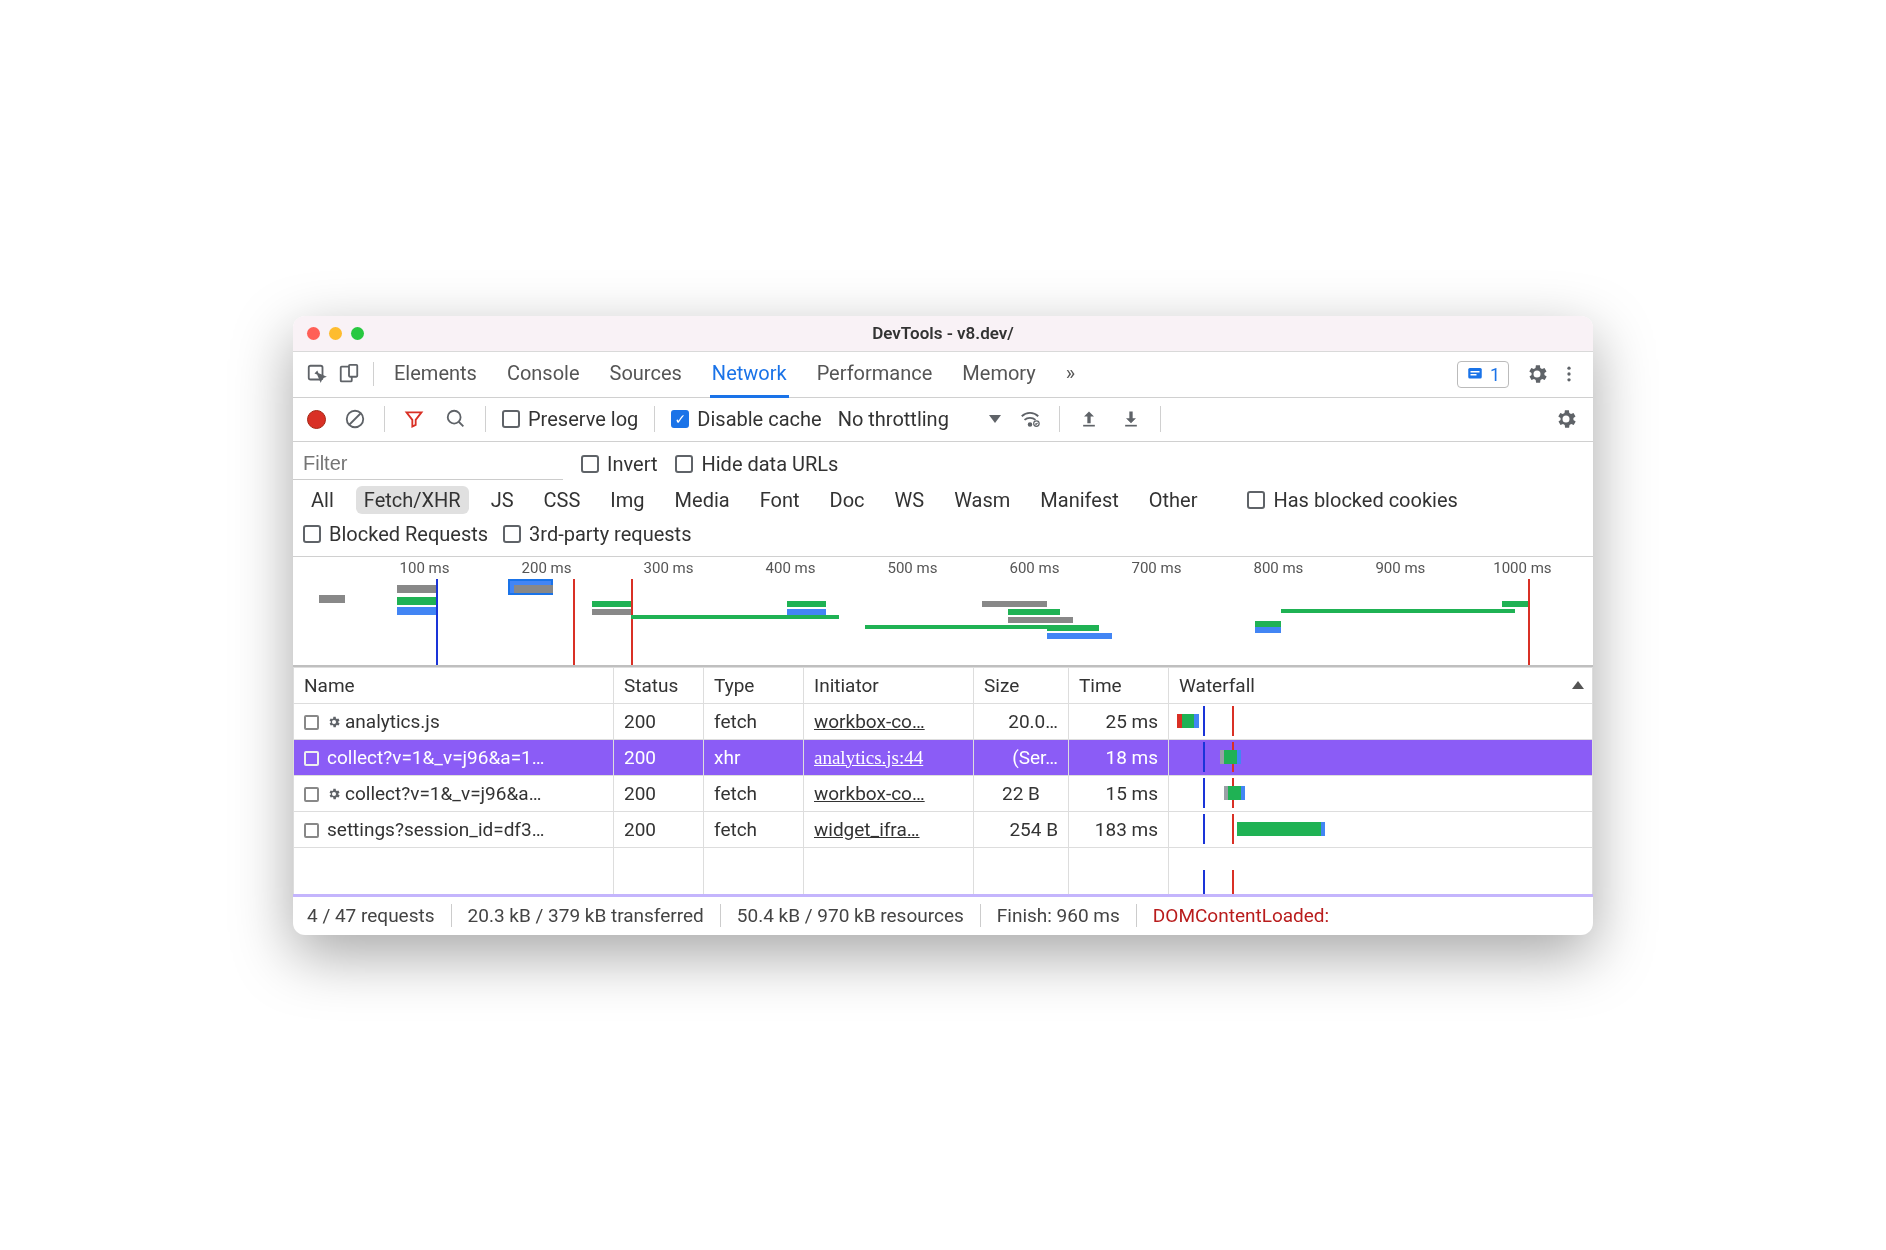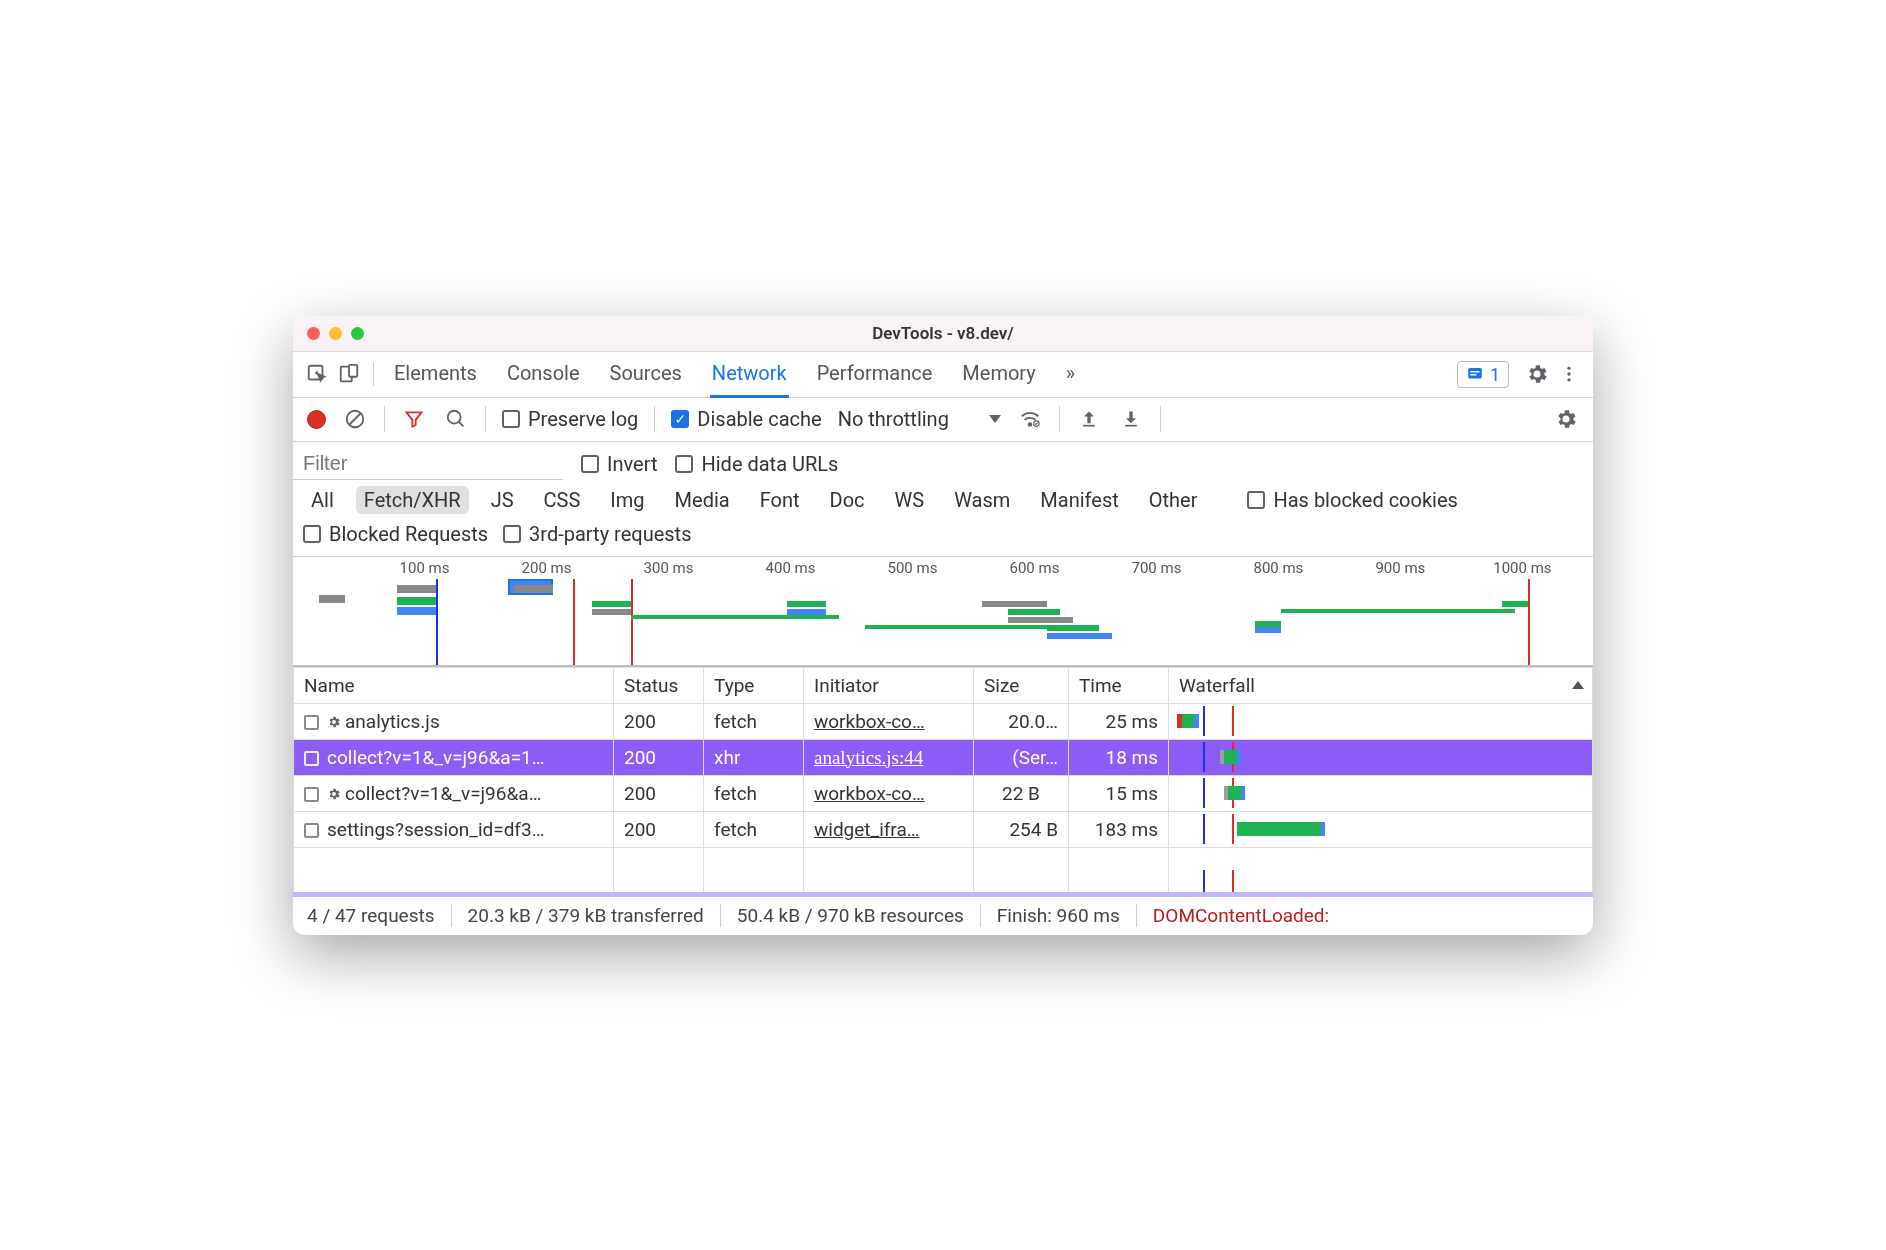--- a/index.html
+++ b/index.html
@@ -94,21 +94,21 @@
   tr.selected td{background:#8b5cf6;color:#fff;}
   tr.selected td a{color:#fff;font-family:Liberation Serif, serif;}
   .req-chk{display:inline-block;width:15px;height:15px;border:2px solid #888;border-radius:2px;margin-right:8px;vertical-align:-2px;}
   tr.selected .req-chk{border-color:#eee;}
   .gear-mini{display:inline-block;width:14px;height:14px;vertical-align:-1px;margin-right:4px;}
   .initiator-link{text-decoration:underline;color:#333;}
   
   .wf-cell{position:relative;height:28px;}
   .wf-vline{position:absolute;top:-1px;bottom:-1px;width:2px;}
   .wf-bar{position:absolute;height:14px;top:7px;}
-  .tablewrap{height:230px;overflow:hidden;border-bottom:5px solid #c4b5fd;}
+  .tablewrap{height:230px;overflow:hidden;border-bottom:3px solid #c4b5fd;}
   
   .statusbar{
     display:flex;align-items:center;height:38px;font-size:19px;color:#444;
     padding:0 14px;gap:0;
   }
   .statusbar>span{padding:0 16px;border-left:1px solid #ccc;white-space:nowrap;}
   .statusbar>span:first-child{border-left:none;padding-left:0;}
   .statusbar .dcl{color:#b91c1c;}
   .sort-arrow{position:absolute;right:8px;top:50%;transform:translateY(-50%);
     width:0;height:0;border-left:6px solid transparent;border-right:6px solid transparent;border-bottom:8px solid #555;}

